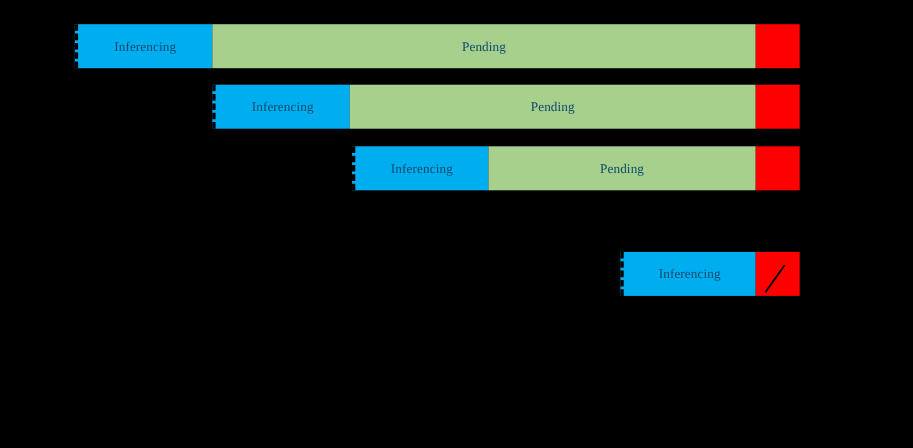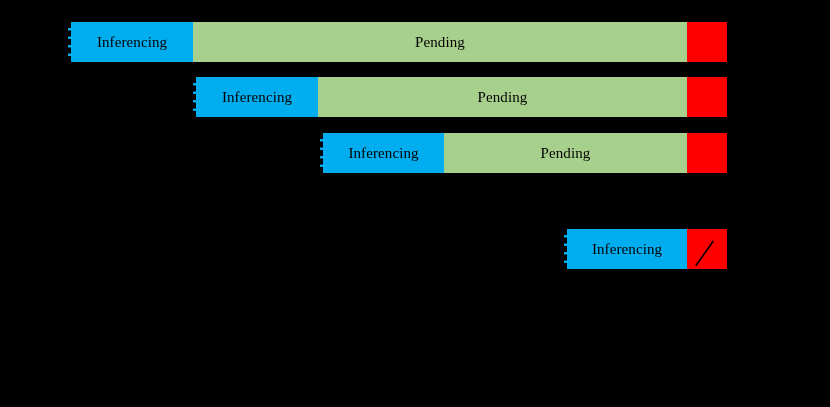--- a/index.html
+++ b/index.html
@@ -23,23 +23,23 @@
   }
   .seg {
     position: relative;
     display: flex;
     align-items: center;
     justify-content: center;
     box-sizing: border-box;
     overflow: hidden;
   }
   .seg-label {
-    font-size: 15px;
+    font-size: 12px;
     line-height: 1;
-    color: #000000;
+    color: #0c4a6e;
     white-space: nowrap;
     letter-spacing: 0.1px;
   }
   .seg-inferencing {
     background: #00AEEF;
     border-left: 3px dashed #000000;
   }
   .seg-pending {
     background: #A8D08D;
   }

